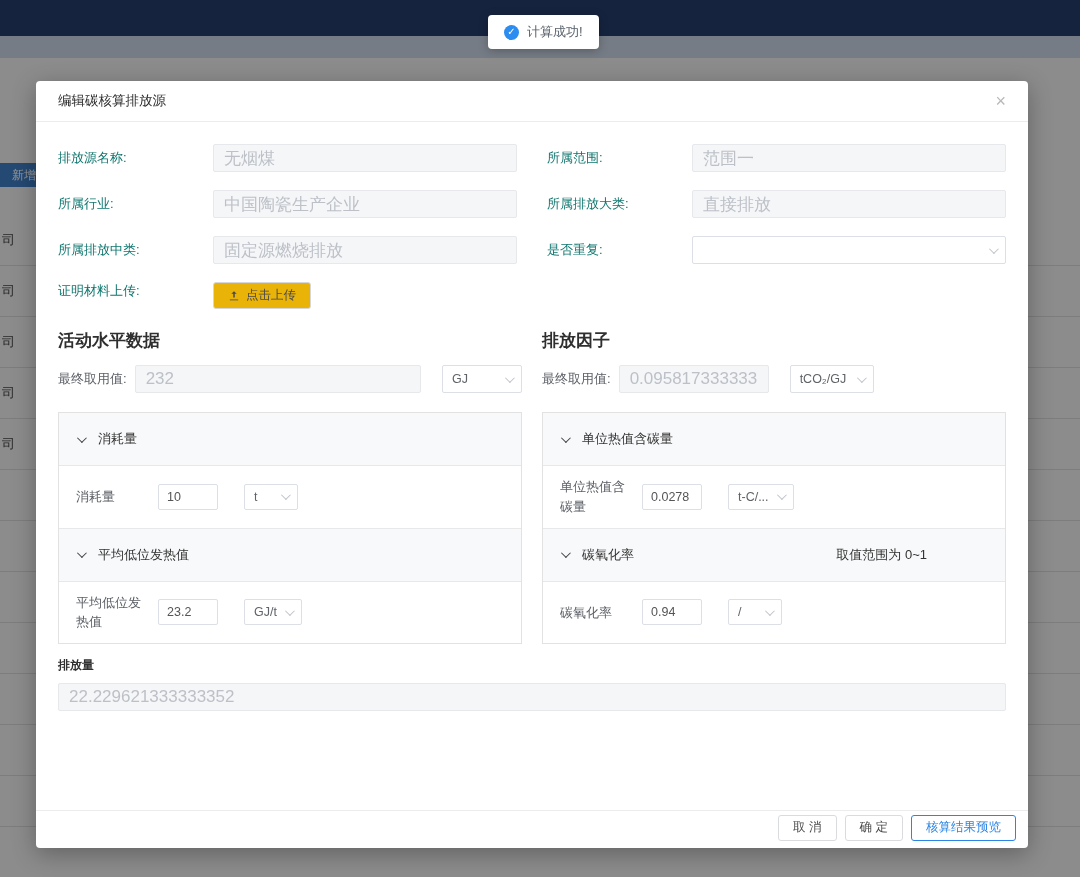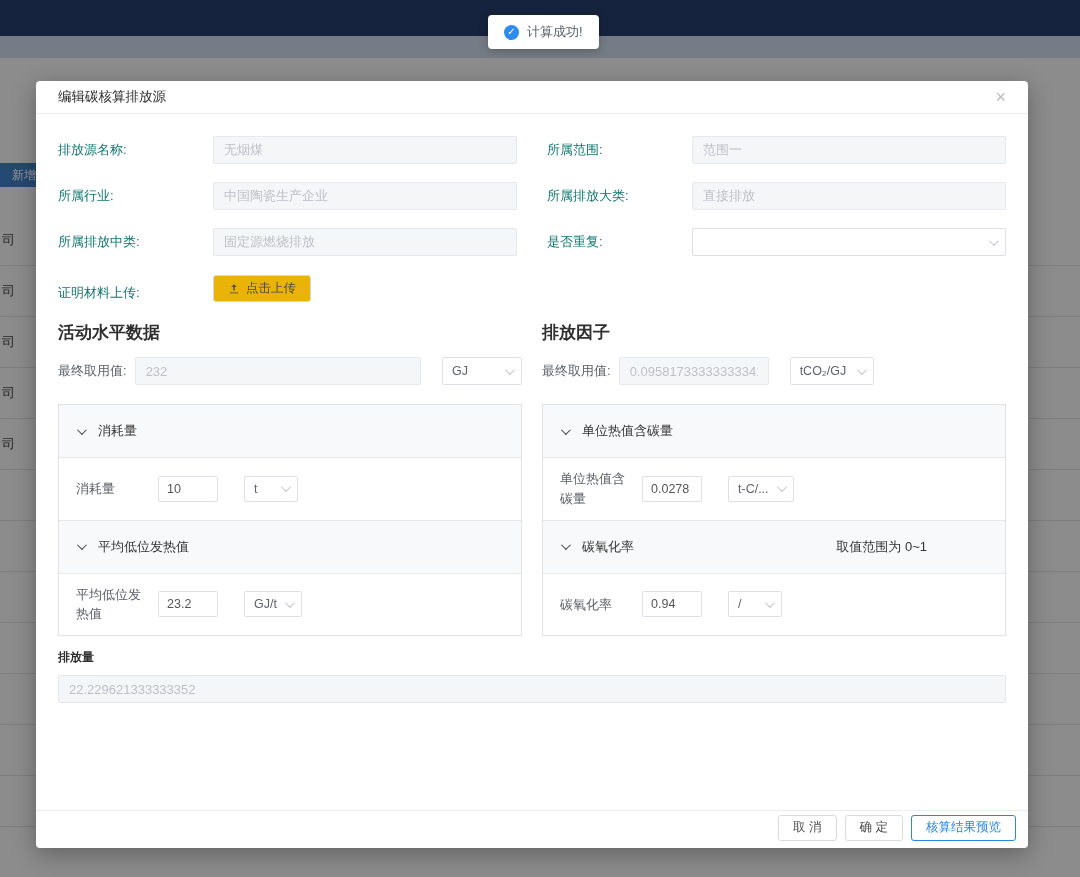--- a/index.html
+++ b/index.html
@@ -23,43 +23,43 @@
   
   .toast { position:absolute; top:15px; left:488px; z-index:10; background:#fff; border-radius:4px;
     box-shadow:0 2px 10px rgba(0,0,0,0.25); padding:8px 16px; display:flex; align-items:center; gap:8px;
     font-size:13px; color:#57606a; }
   .toast-check { width:15px; height:15px; border-radius:50%; background:#2d8cf0; color:#fff; font-size:10px;
     display:flex; align-items:center; justify-content:center; line-height:1; }
 
   
   .modal { position:absolute; left:36px; top:81px; width:992px; height:767px; background:#fff; z-index:5;
     border-radius:4px; box-shadow:0 6px 24px rgba(0,0,0,0.3); font-size:13px; color:#333; }
-  .modal-header { height:33px; padding:0 22px; display:flex; align-items:center; justify-content:space-between;
+  .modal-header { height:41px; padding:0 22px; display:flex; align-items:center; justify-content:space-between;
     border-bottom:1px solid #ececec; }
   .modal-title { font-size:13.5px; color:#2b2b2b; }
   .modal-close { font-size:18px; color:#b9b9b9; cursor:pointer; line-height:1; }
   .modal-body { padding:0 22px; }
 
   .form-grid { margin-top:22px; display:grid; grid-template-columns:1fr 1fr; column-gap:30px; row-gap:18px; }
   .form-row { display:flex; align-items:center; height:28px; }
   .form-label { width:155px; flex-shrink:0; color:#0f766e; font-size:13px; }
   .form-row.right .form-label { width:145px; }
   .form-control { flex:1; display:flex; align-items:center; }
 
   input.text { width:100%; height:28px; border:1px solid #dcdfe6; border-radius:2px; padding:0 10px;
-    font-size:13px; color:#555; font-family:inherit; outline:none; background:#fff; }
+    font-size:17px; color:#555; font-family:inherit; outline:none; background:#fff; }
   input.text:disabled, input.dis { background:#f5f6f8; color:#bdc1c7; border-color:#e6e8eb; }
 
   .select-box { height:28px; border:1px solid #dcdfe6; border-radius:2px; background:#fff; display:flex;
     align-items:center; justify-content:space-between; padding:0 9px; color:#5f6368; font-size:12.5px; cursor:pointer; }
   .select-box.full { width:100%; }
   .chev { width:7px; height:7px; border-right:1.4px solid #c0c4cc; border-bottom:1.4px solid #c0c4cc;
     transform:rotate(45deg) translateY(-2px); flex-shrink:0; margin-left:8px; }
 
-  .upload-row { margin-top:18px; display:flex; align-items:flex-end; height:28px; }
+  .upload-row { margin-top:18px; display:flex; align-items:flex-start; height:28px; }
   .upload-btn { display:inline-flex; align-items:center; gap:6px; height:27px; padding:0 14px;
     border:1px solid #d5d7da; border-radius:3px; background:#eab308; font-size:12.5px; color:#4a4a4a; cursor:pointer; }
   .upload-btn svg { display:block; }
 
   .section-cols { display:grid; grid-template-columns:1fr 1fr; column-gap:20px; }
   .section-heading { font-size:17px; font-weight:700; color:#2f2f2f; margin-top:19px; margin-bottom:13px; }
 
   .final-row { display:flex; align-items:center; margin-bottom:19px; height:28px; }
   .final-label { color:#5c6066; margin-right:8px; flex-shrink:0; }
   .final-input { width:137px; height:28px; }

